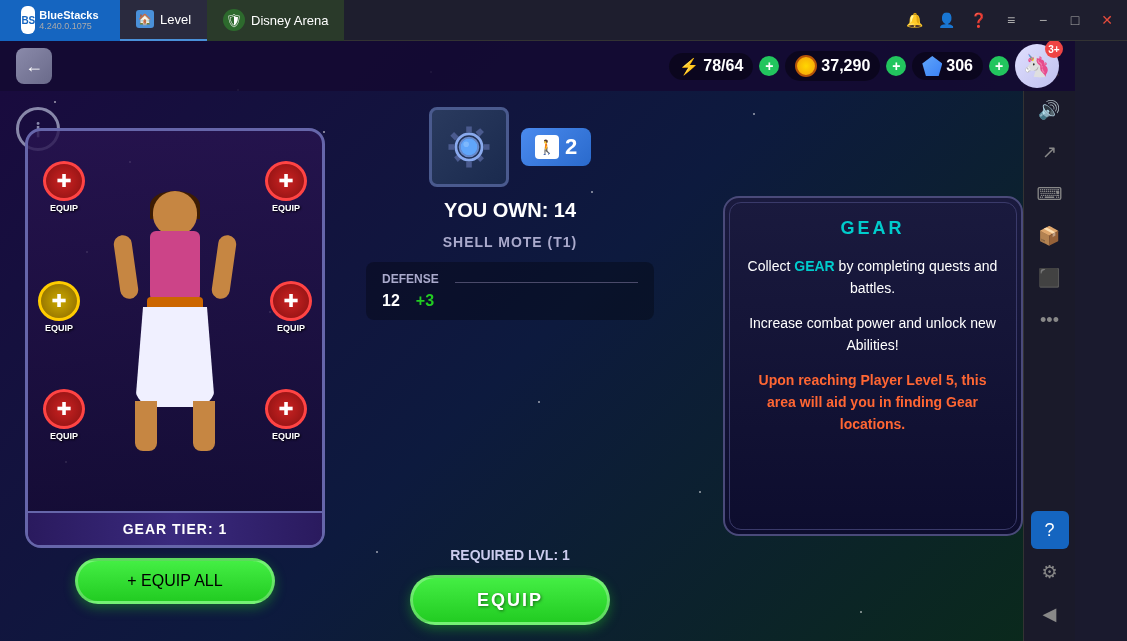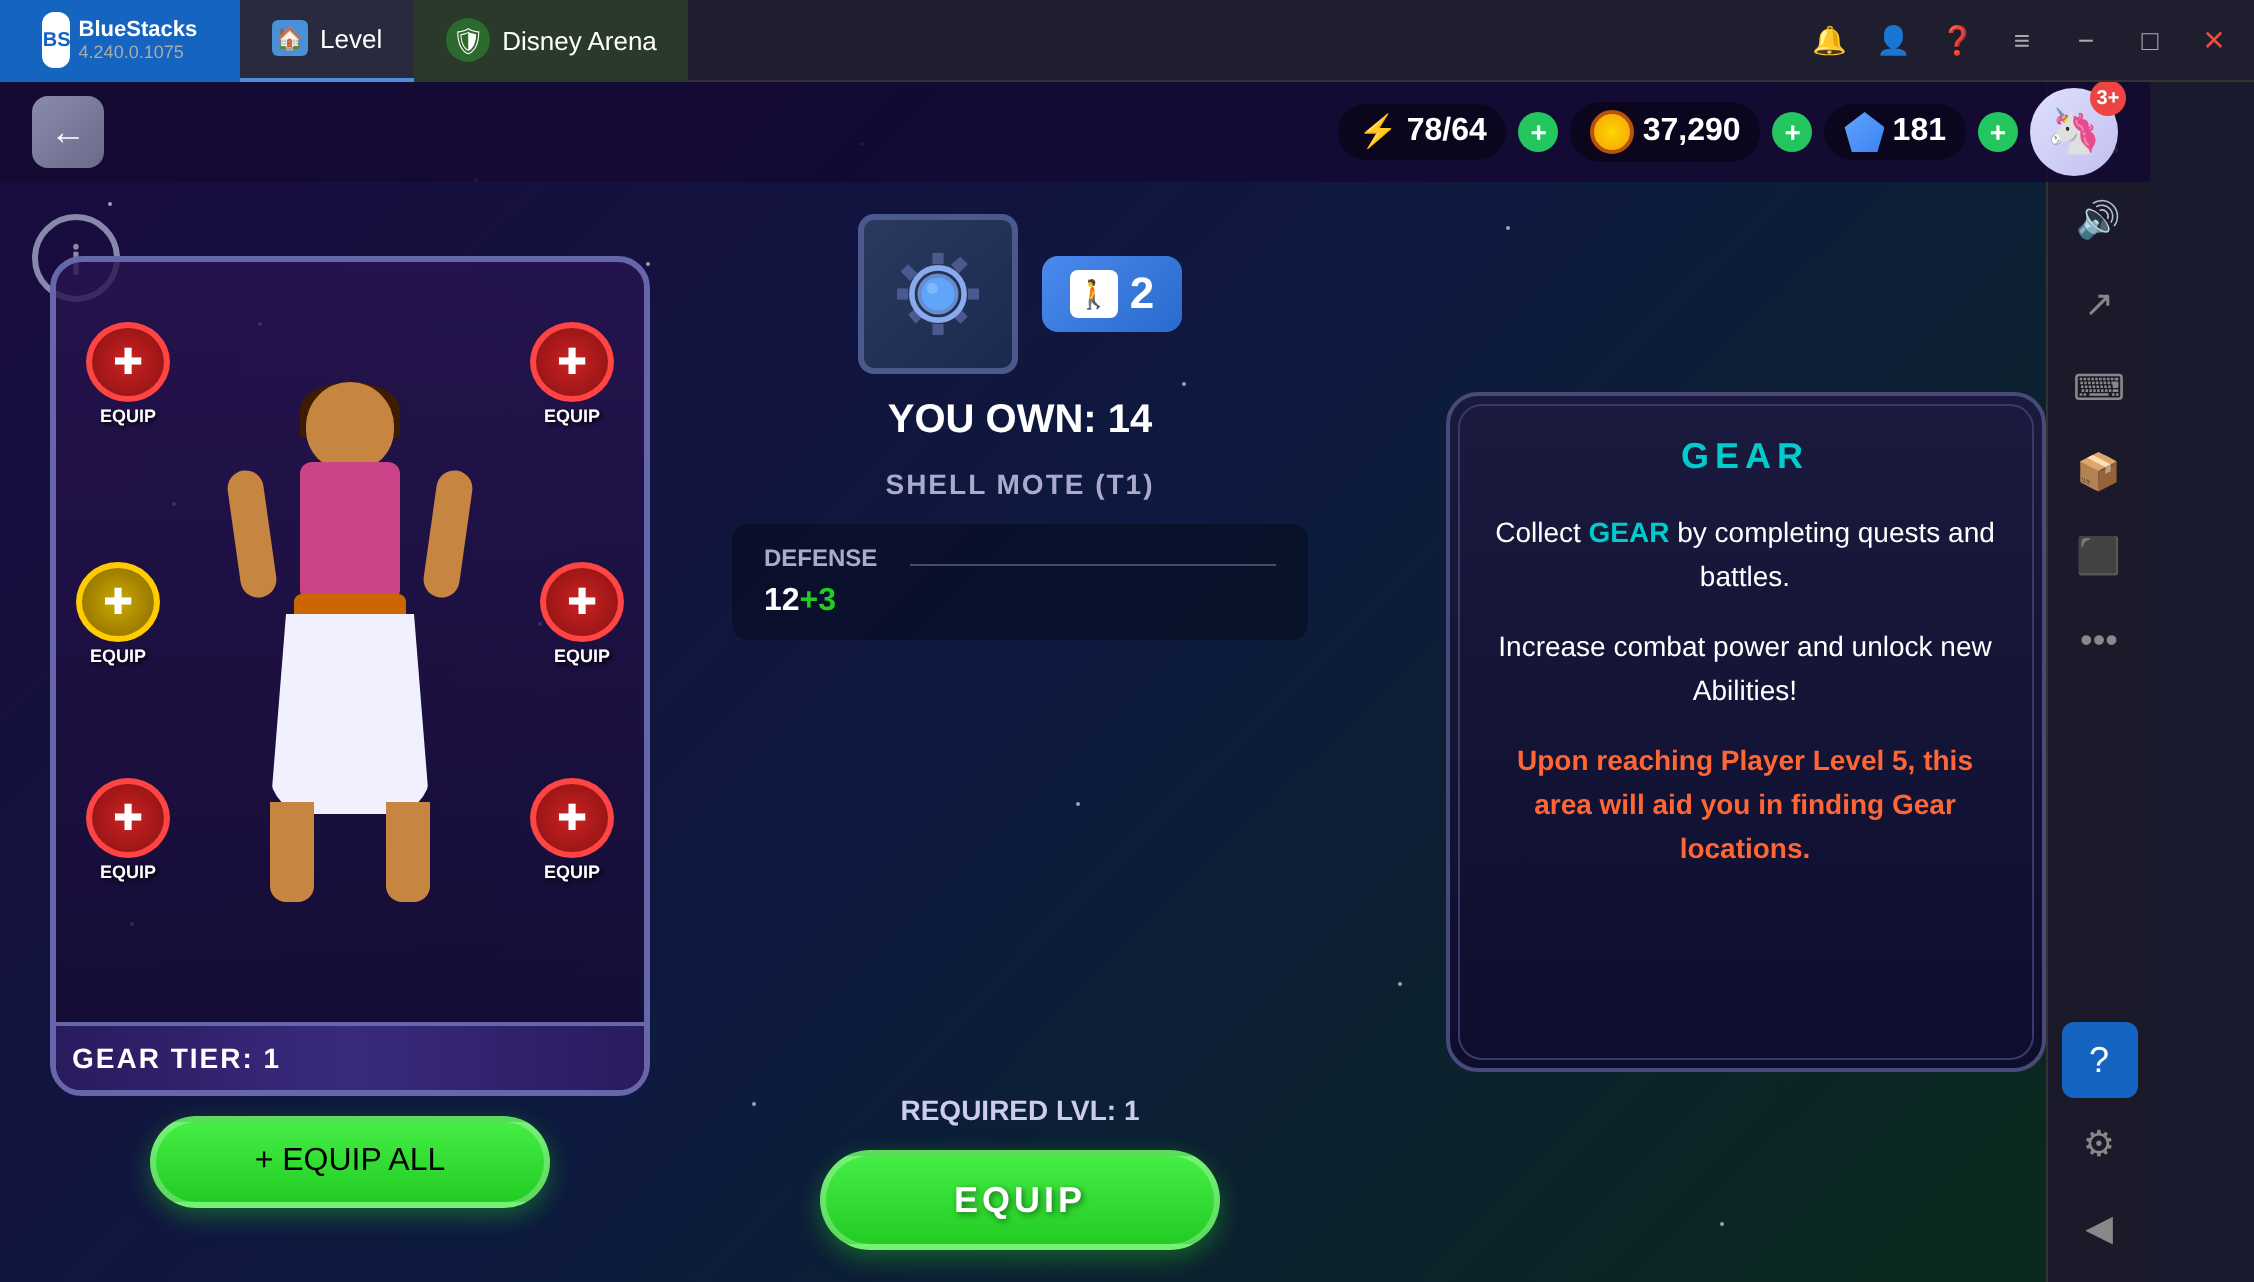--- a/index.html
+++ b/index.html
@@ -356,20 +356,21 @@
     .slot-mid-right { top: 150px; right: 5px; }
     .slot-bot-left { bottom: 70px; left: 10px; }
     .slot-bot-right { bottom: 70px; right: 10px; }
 
     .gear-tier-banner {
       width: 100%;
       background: linear-gradient(90deg, #2a1a5e, #3a2a7e, #2a1a5e);
       border-top: 2px solid #6666aa;
       border-radius: 0 0 12px 12px;
       padding: 8px;
+      text-align: center;
     }
     .gear-tier-text {
       color: #ffffff;
       font-size: 14px;
       font-weight: 900;
       text-transform: uppercase;
       letter-spacing: 1px;
     }
 
     
@@ -474,20 +475,21 @@
       text-transform: uppercase;
     }
     .stat-divider {
       height: 1px;
       background: #4a4a6a;
       flex: 1;
       margin-top: 6px;
     }
     .stat-nums {
       display: flex;
+      gap: 16px;
       margin-top: 6px;
     }
     .stat-base {
       color: white;
       font-size: 16px;
       font-weight: bold;
     }
     .stat-bonus {
       color: #22cc22;
       font-size: 16px;
@@ -786,21 +788,21 @@
       <div class="stat-add">+</div>
 
       <div class="stat-item">
         <div class="stat-coin"></div>
         <span class="stat-value">37,290</span>
       </div>
       <div class="stat-add">+</div>
 
       <div class="stat-item">
         <div class="stat-gem"></div>
-        <span class="stat-value">181</span>
+        <span class="stat-value">306</span>
       </div>
       <div class="stat-add">+</div>
 
       <div class="avatar-btn">
         🦄
         <div class="avatar-badge">3+</div>
       </div>
     </div>
   </div>
 

